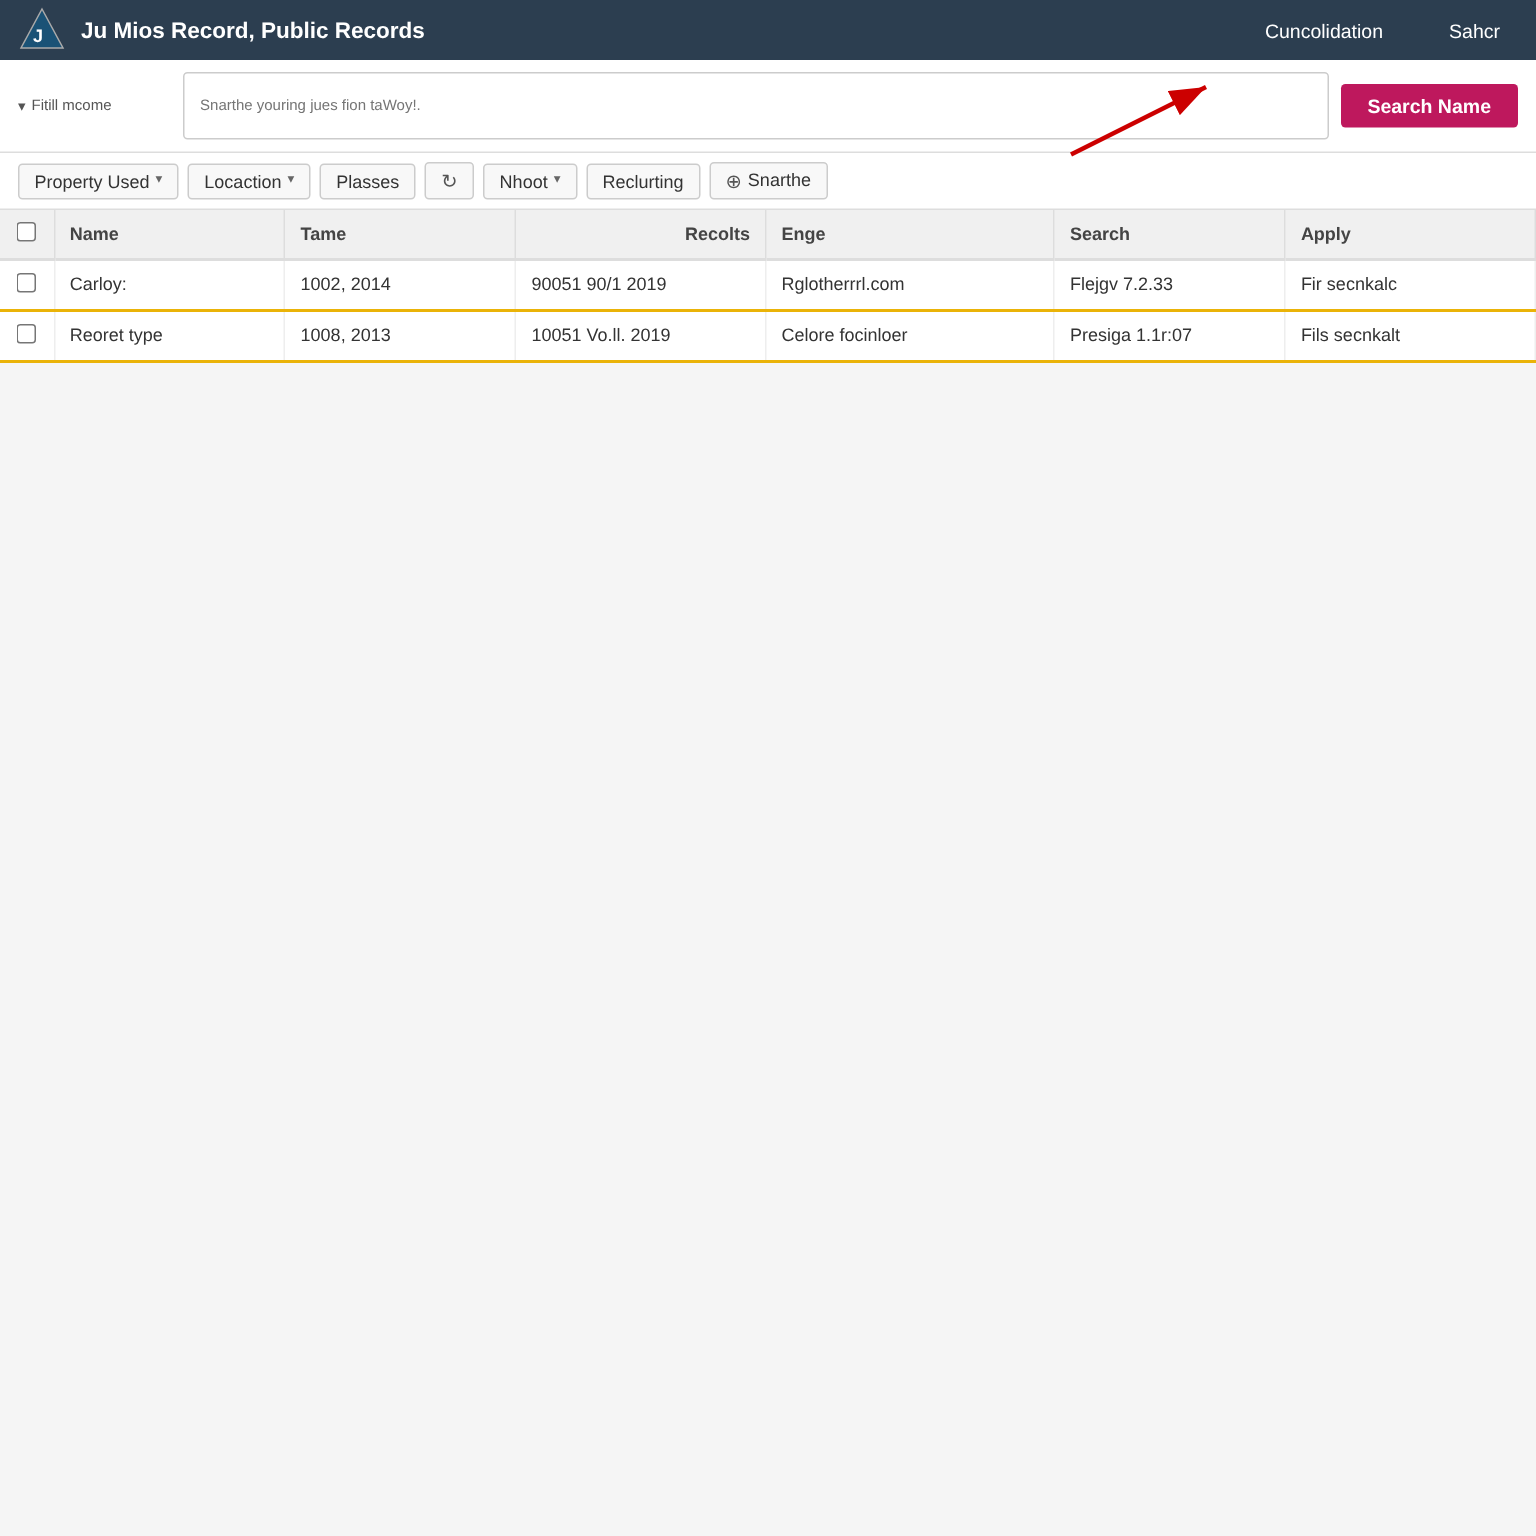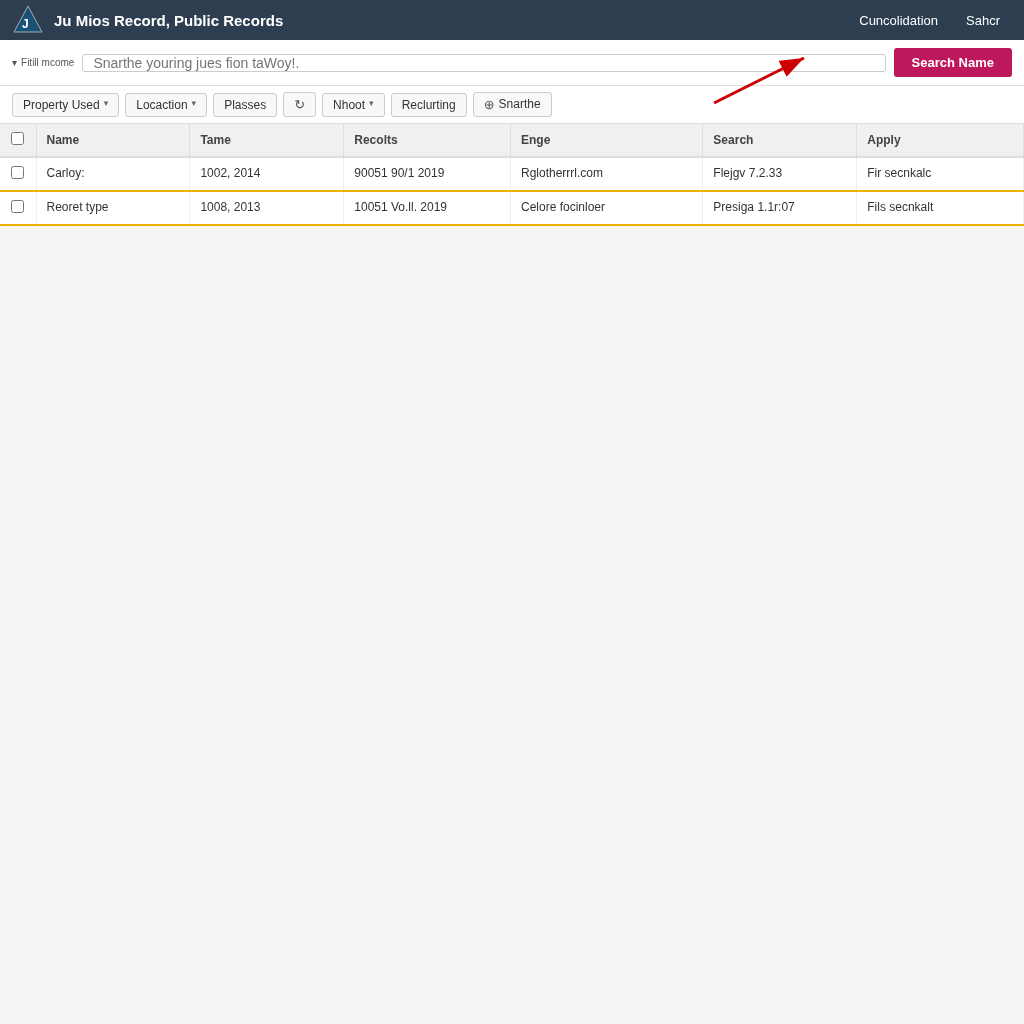--- a/index.html
+++ b/index.html
@@ -22,21 +22,21 @@
       flex-shrink: 0;
     }
     .top-nav-title {
       font-size: 15px;
       font-weight: bold;
       color: white;
       flex: 1;
     }
     .top-nav-actions {
       display: flex;
-      gap: 4px;
+      gap: 20px;
       align-items: flex-end;
     }
     .top-nav-btn {
       background: transparent;
       color: white;
       border: none;
       padding: 4px 12px;
       font-size: 13px;
       cursor: pointer;
     }
@@ -56,23 +56,24 @@
       gap: 4px;
       color: #555;
       font-size: 12px;
       cursor: pointer;
     }
     .filter-toggle span { font-size: 10px; }
     .search-input {
       flex: 1;
       border: 1px solid #ccc;
       border-radius: 3px;
-      padding: 0 10px;
-      font-size: 14px;
+      padding: 16px 10px;
+      font-size: 10px;
       outline: none;
+      margin-left: 40px;
     }
     .search-btn {
       background: #be185d;
       color: white;
       border: none;
       border-radius: 3px;
       padding: 7px 18px;
       font-size: 13px;
       cursor: pointer;
       font-weight: bold;
@@ -149,21 +150,21 @@
       pointer-events: none;
       z-index: 100;
     }
     .arrow-svg {
       width: 120px;
       height: 60px;
     }
 
     .col-name { min-width: 120px; margin-top: 24px; }
     .col-tame { min-width: 120px; }
-    .col-recolts { min-width: 130px; }
+    .col-recolts { min-width: 130px; text-align: right; }
     .col-enge { min-width: 150px; }
     .col-eriget { min-width: 120px; }
     .col-apply { min-width: 130px; }
   </style>
 </head>
 <body>
 
 <nav class="top-nav">
   <svg class="top-nav-logo" viewBox="0 0 32 32">
     <polygon points="16,2 30,28 2,28" fill="#1a5276" stroke="#aaa" stroke-width="1"></polygon>

